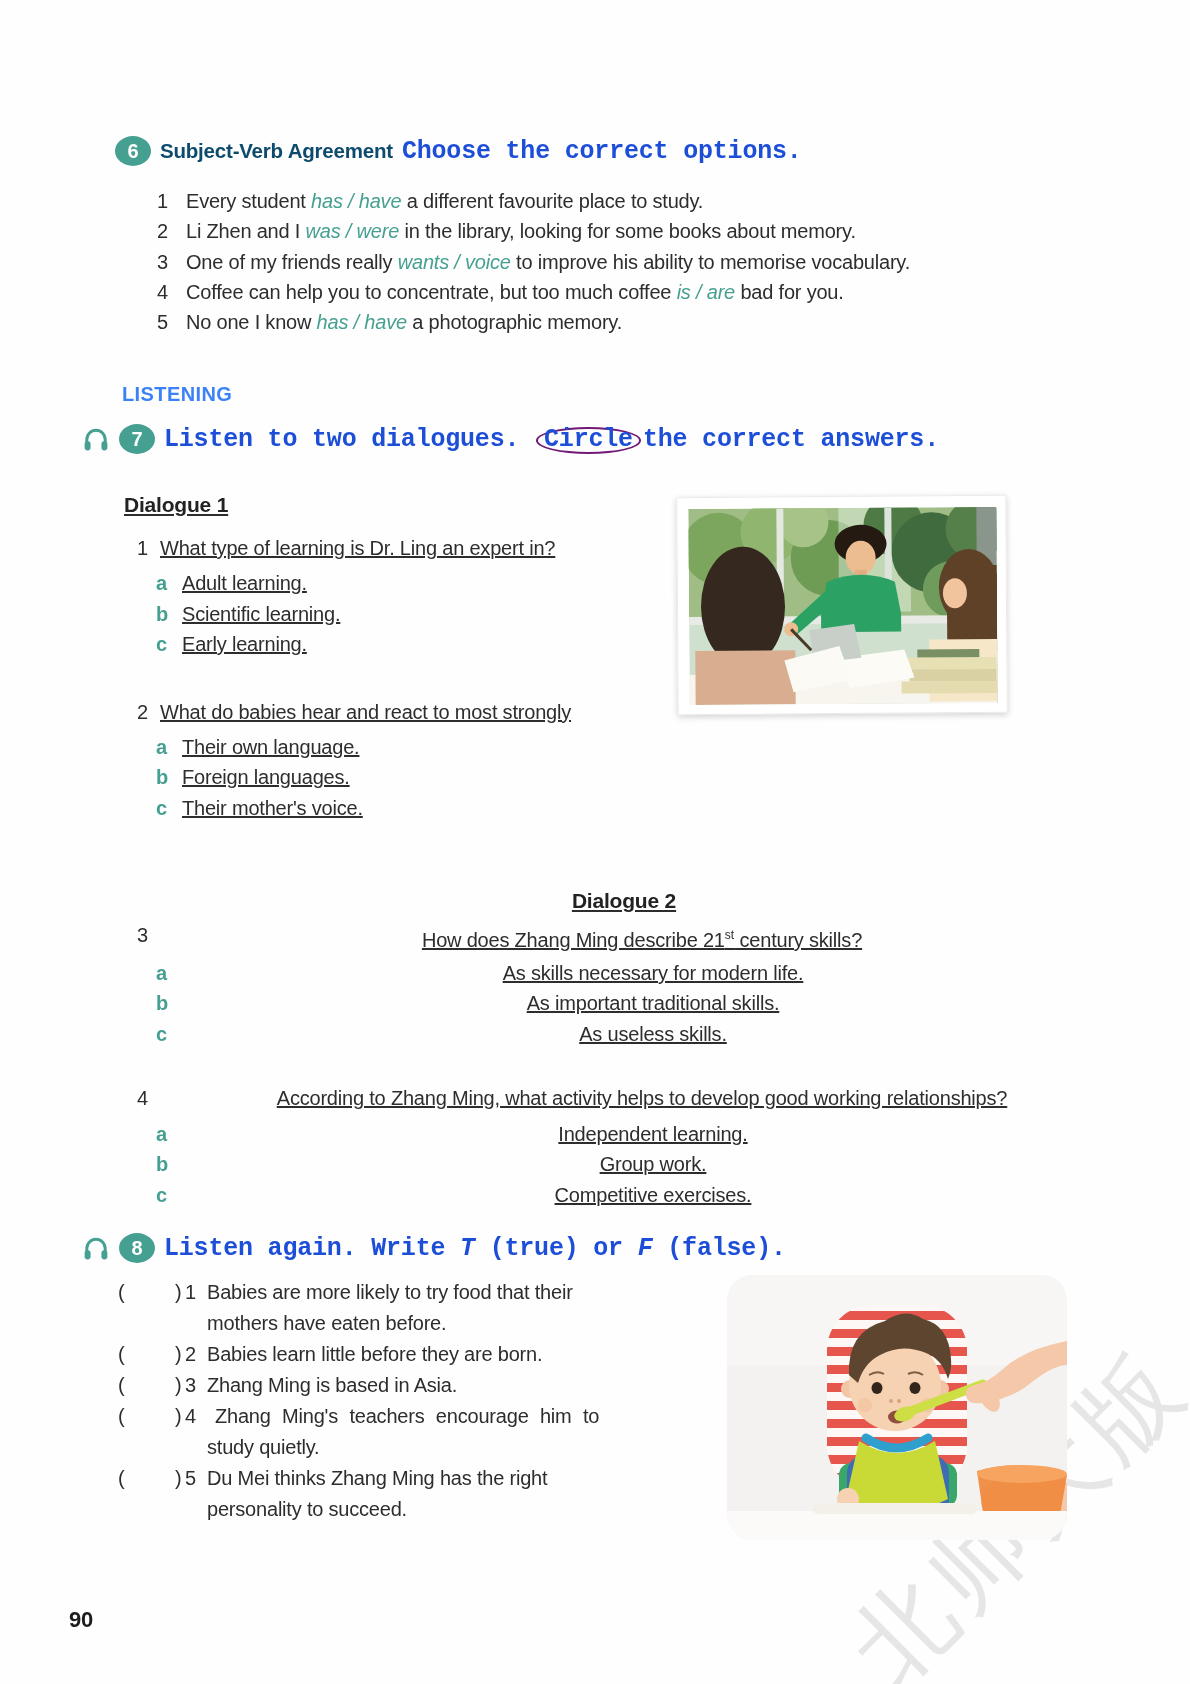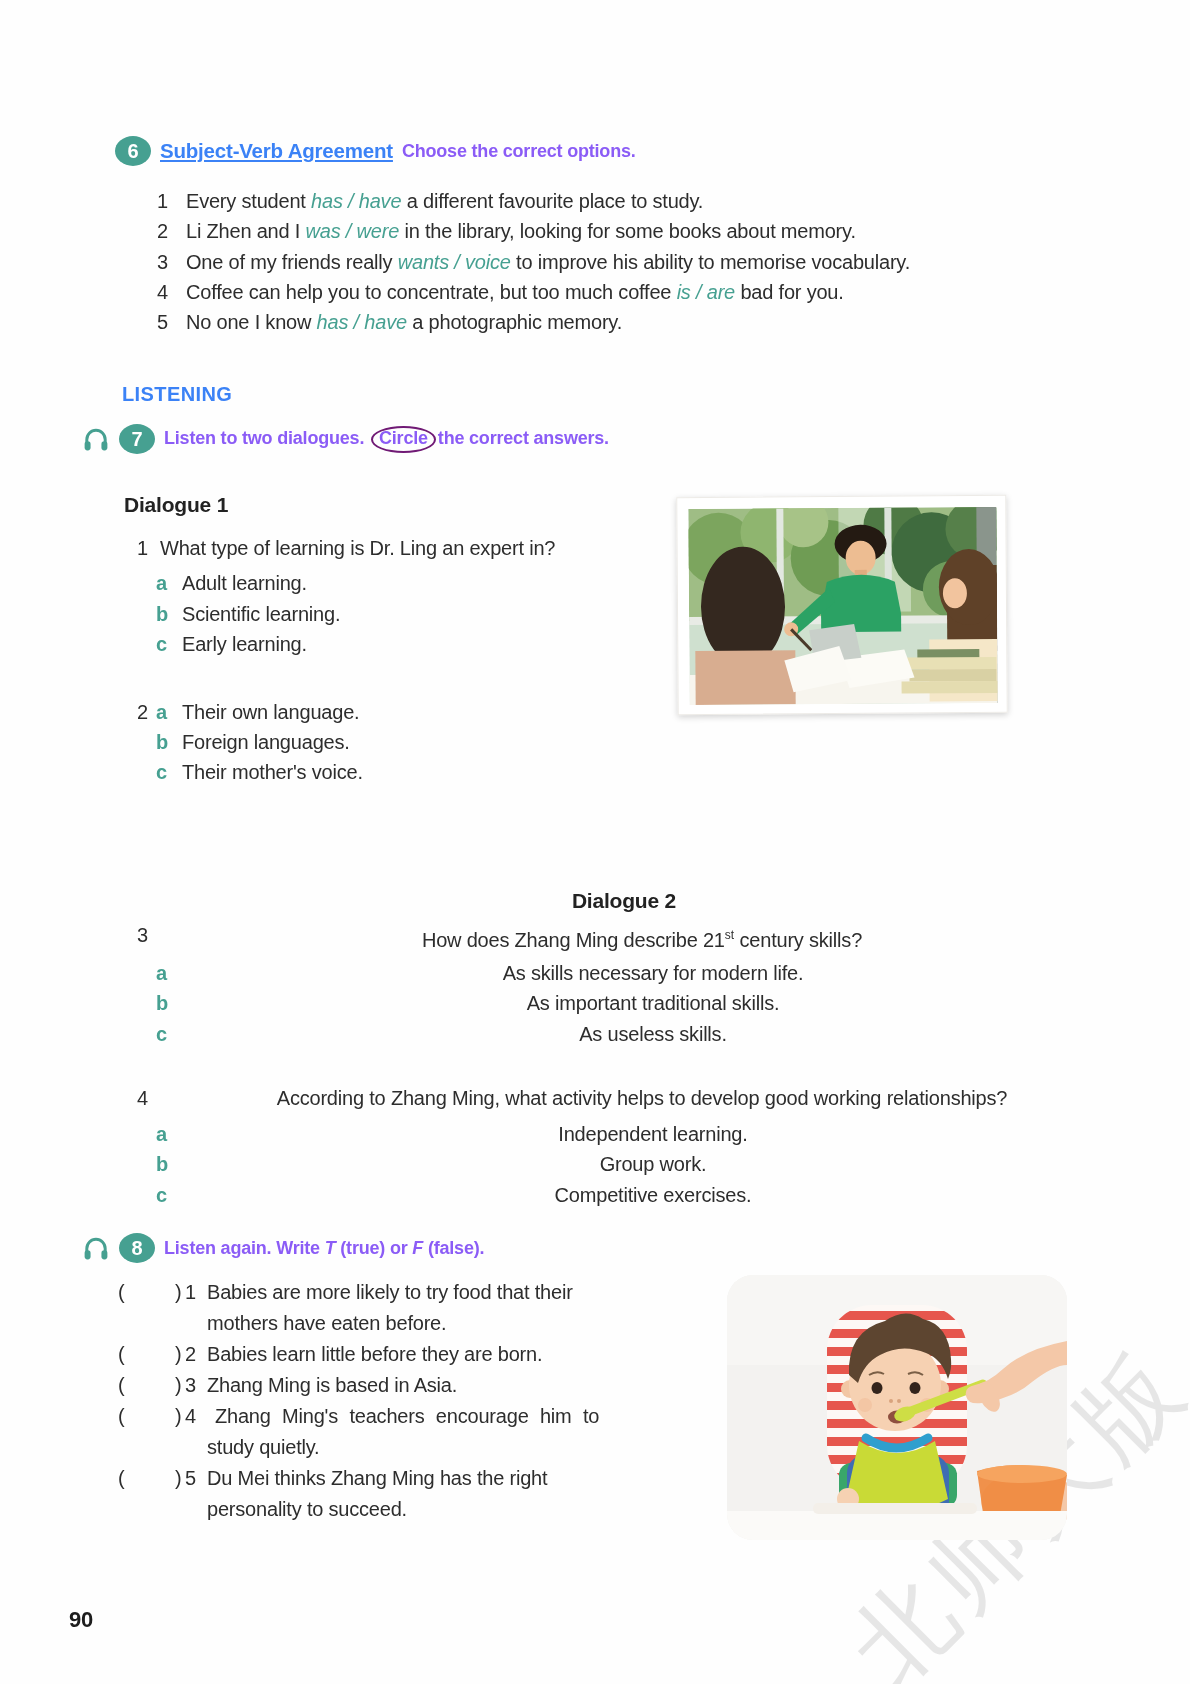--- a/index.html
+++ b/index.html
@@ -12,22 +12,22 @@
   }
   em.choice { font-style:italic; color:#46A091; }
 
   
   .ex-header { position:absolute; display:flex; align-items:center; gap:9px; }
   .badge {
     display:inline-flex; align-items:center; justify-content:center;
     width:36px; height:30px; border-radius:50%;
     background:#46A091; color:#fff; font-weight:700; font-size:20px; flex:0 0 auto;
   }
-  .ex-title { font-weight:700; font-size:20.5px; color:#3b82f6; white-space:nowrap;text-decoration:underline; }
-  .ex-instr { font-weight:700; font-size:18px; color:#8b5cf6; white-space:nowrap; }
+  .ex-title { font-weight:700; font-size:20.5px; color:#0c4a6e; white-space:nowrap; }
+  .ex-instr { font-weight:700; font-size:25px; color:#1d4ed8; white-space:nowrap;font-family:Liberation Mono, monospace; }
   .hp-icon { width:28px; height:28px; flex:0 0 auto; }
 
   
   #ex6-items { position:absolute; left:119px; top:186px; width:1000px; }
   .g-item { font-size:20px; line-height:30.3px; white-space:nowrap;margin-left:38px; }
   .g-num { display:inline-block; width:29px; }
 
   
   #listening {
     position:absolute; left:122px; top:383px;
@@ -35,21 +35,21 @@
   }
 
   
   .circled {
     display:inline-block; border:2px solid #701a75; border-radius:50%;
     padding:0 6px 2px 6px; margin-left:2px; line-height:21px;
   }
   .after-circle { margin-left:2px; }
 
   
-  .dialogue { position:absolute; }
+  .dialogue { position:absolute;text-decoration:underline; }
   .dialogue h3 { font-size:21px; line-height:25px; font-weight:700; color:#222; }
   .q { position:relative; padding-left:36px; font-size:20px; line-height:30.4px; }
   .q .q-num { position:absolute; left:13px; top:0; }
   .opts { margin-top:5px; }
   .opts.tight { margin-top:3px; }
   .opt { position:relative; padding-left:58px; font-size:20px; line-height:30.4px; }
   .opt .opt-letter { position:absolute; left:32px; font-weight:700; color:#46A091; }
   .sup { font-size:12px; vertical-align:super; letter-spacing:0; }
 
   
@@ -146,20 +146,21 @@
         <span>Scientific learning.</span>
       </div>
       <div class="opt">
         <span class="opt-letter">c</span>
         <span>Early learning.</span>
       </div>
     </div>
 
     <div class="q" style="margin-top:37px;">
       <span class="q-num">2</span>
+      <div>What do babies hear and react to most strongly</div>
     </div>
     <div class="opts">
       <div class="opt">
         <span class="opt-letter">a</span>
         <span>Their own language.</span>
       </div>
       <div class="opt">
         <span class="opt-letter">b</span>
         <span>Foreign languages.</span>
       </div>

